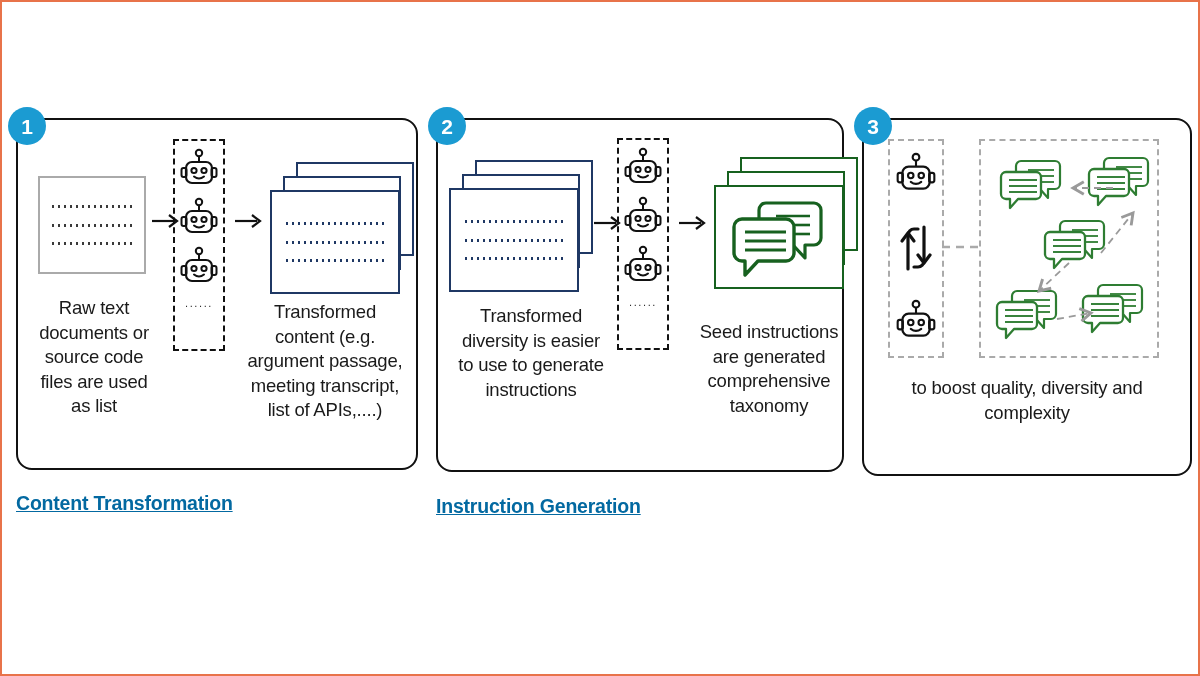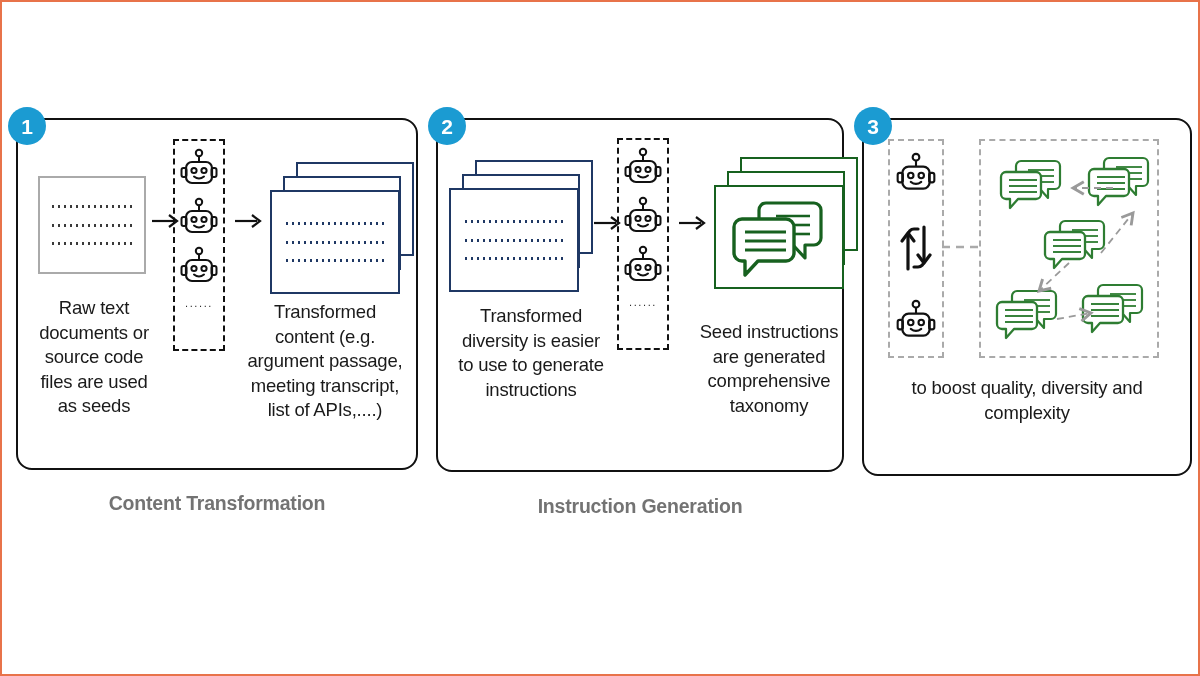--- a/index.html
+++ b/index.html
@@ -42,26 +42,26 @@
     z-index:5;
     line-height:1;
   }
   #badge-1{left:6px;  top:105px;}
   #badge-2{left:426px;top:105px;}
   #badge-3{left:852px;top:105px;}
 
   
   .caption{
     position:absolute;
-    text-align:center;
     font-size:19.5px;
     font-weight:bold;
-    color:#737373;
+    color:#0369a1;
     letter-spacing:-0.2px;
     white-space:nowrap;
+    text-decoration:underline;
   }
   #caption-1{left:14px; top:490px; width:402px;}
   #caption-2{left:434px;top:493px; width:408px;}
   #caption-3{left:860px;top:494px; width:330px;}
 
   
   .blurb{
     position:absolute;
     text-align:center;
     font-size:18.5px;
@@ -216,21 +216,21 @@
       <div class="dotline"></div>
       <div class="dotline"></div>
     </div>
   </div>
 
   <div class="blurb" style="left:18px;top:294px;width:148px;">
     <div>Raw text</div>
     <div>documents or</div>
     <div>source code</div>
     <div>files are used</div>
-    <div>as seeds</div>
+    <div>as list</div>
   </div>
   <div class="blurb" style="left:230px;top:298px;width:186px;">
     <div>Transformed</div>
     <div>content (e.g.</div>
     <div>argument passage,</div>
     <div>meeting transcript,</div>
     <div>list of APIs,....)</div>
   </div>
 
   <div class="caption" id="caption-1">Content Transformation</div>

